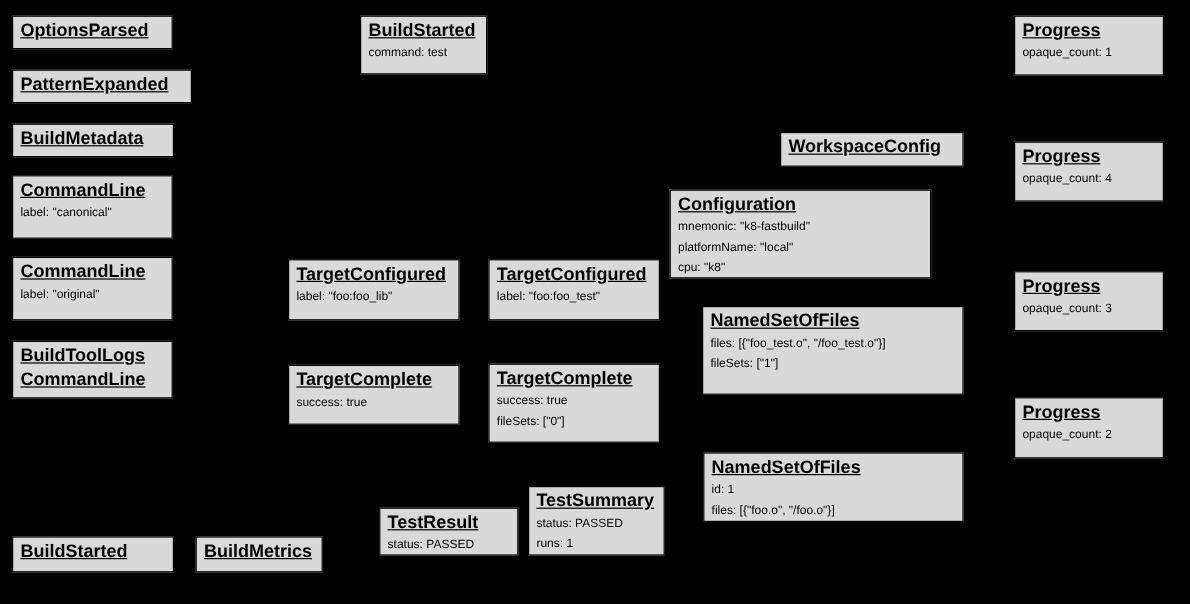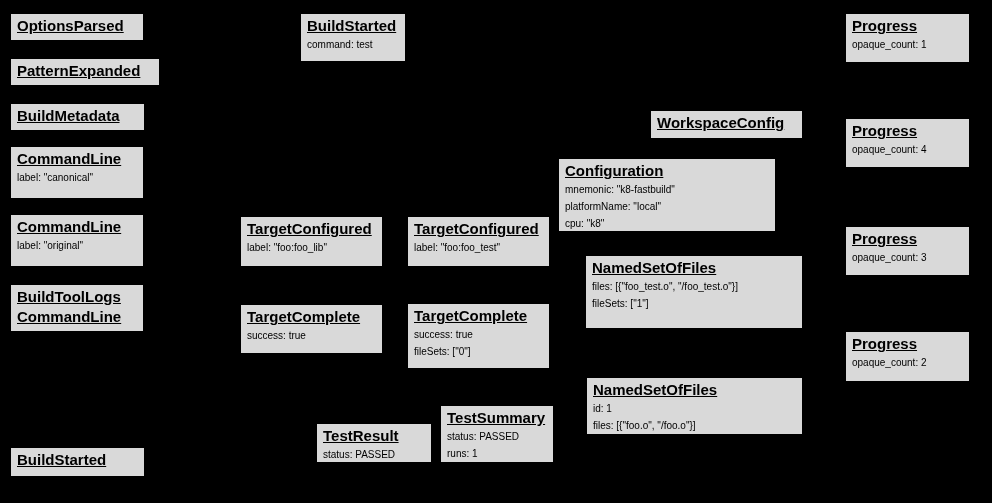--- a/index.html
+++ b/index.html
@@ -72,20 +72,23 @@
   <div class="node" style="left:10px; top:284px; width:134px; height:48px;">
     <span class="title">BuildToolLogs</span>
     <span class="title">CommandLine</span>
   </div>
 
 
   <div class="node" style="left:10px; top:447px; width:135px; height:30px;">
     <span class="title">BuildStarted</span>
   </div>
 
+  <div class="node" style="left:163px; top:447px; width:106px; height:30px;">
+    <span class="title">BuildMetrics</span>
+  </div>
 
   <div class="node" style="left:300px; top:13px; width:106px; height:49px;">
     <span class="title">BuildStarted</span>
     <span class="attr">command: test</span>
   </div>
 
 
   <div class="node" style="left:240px; top:216px; width:143px; height:51px;">
     <span class="title">TargetConfigured</span>
     <span class="attr">label: "foo:foo_lib"</span>

